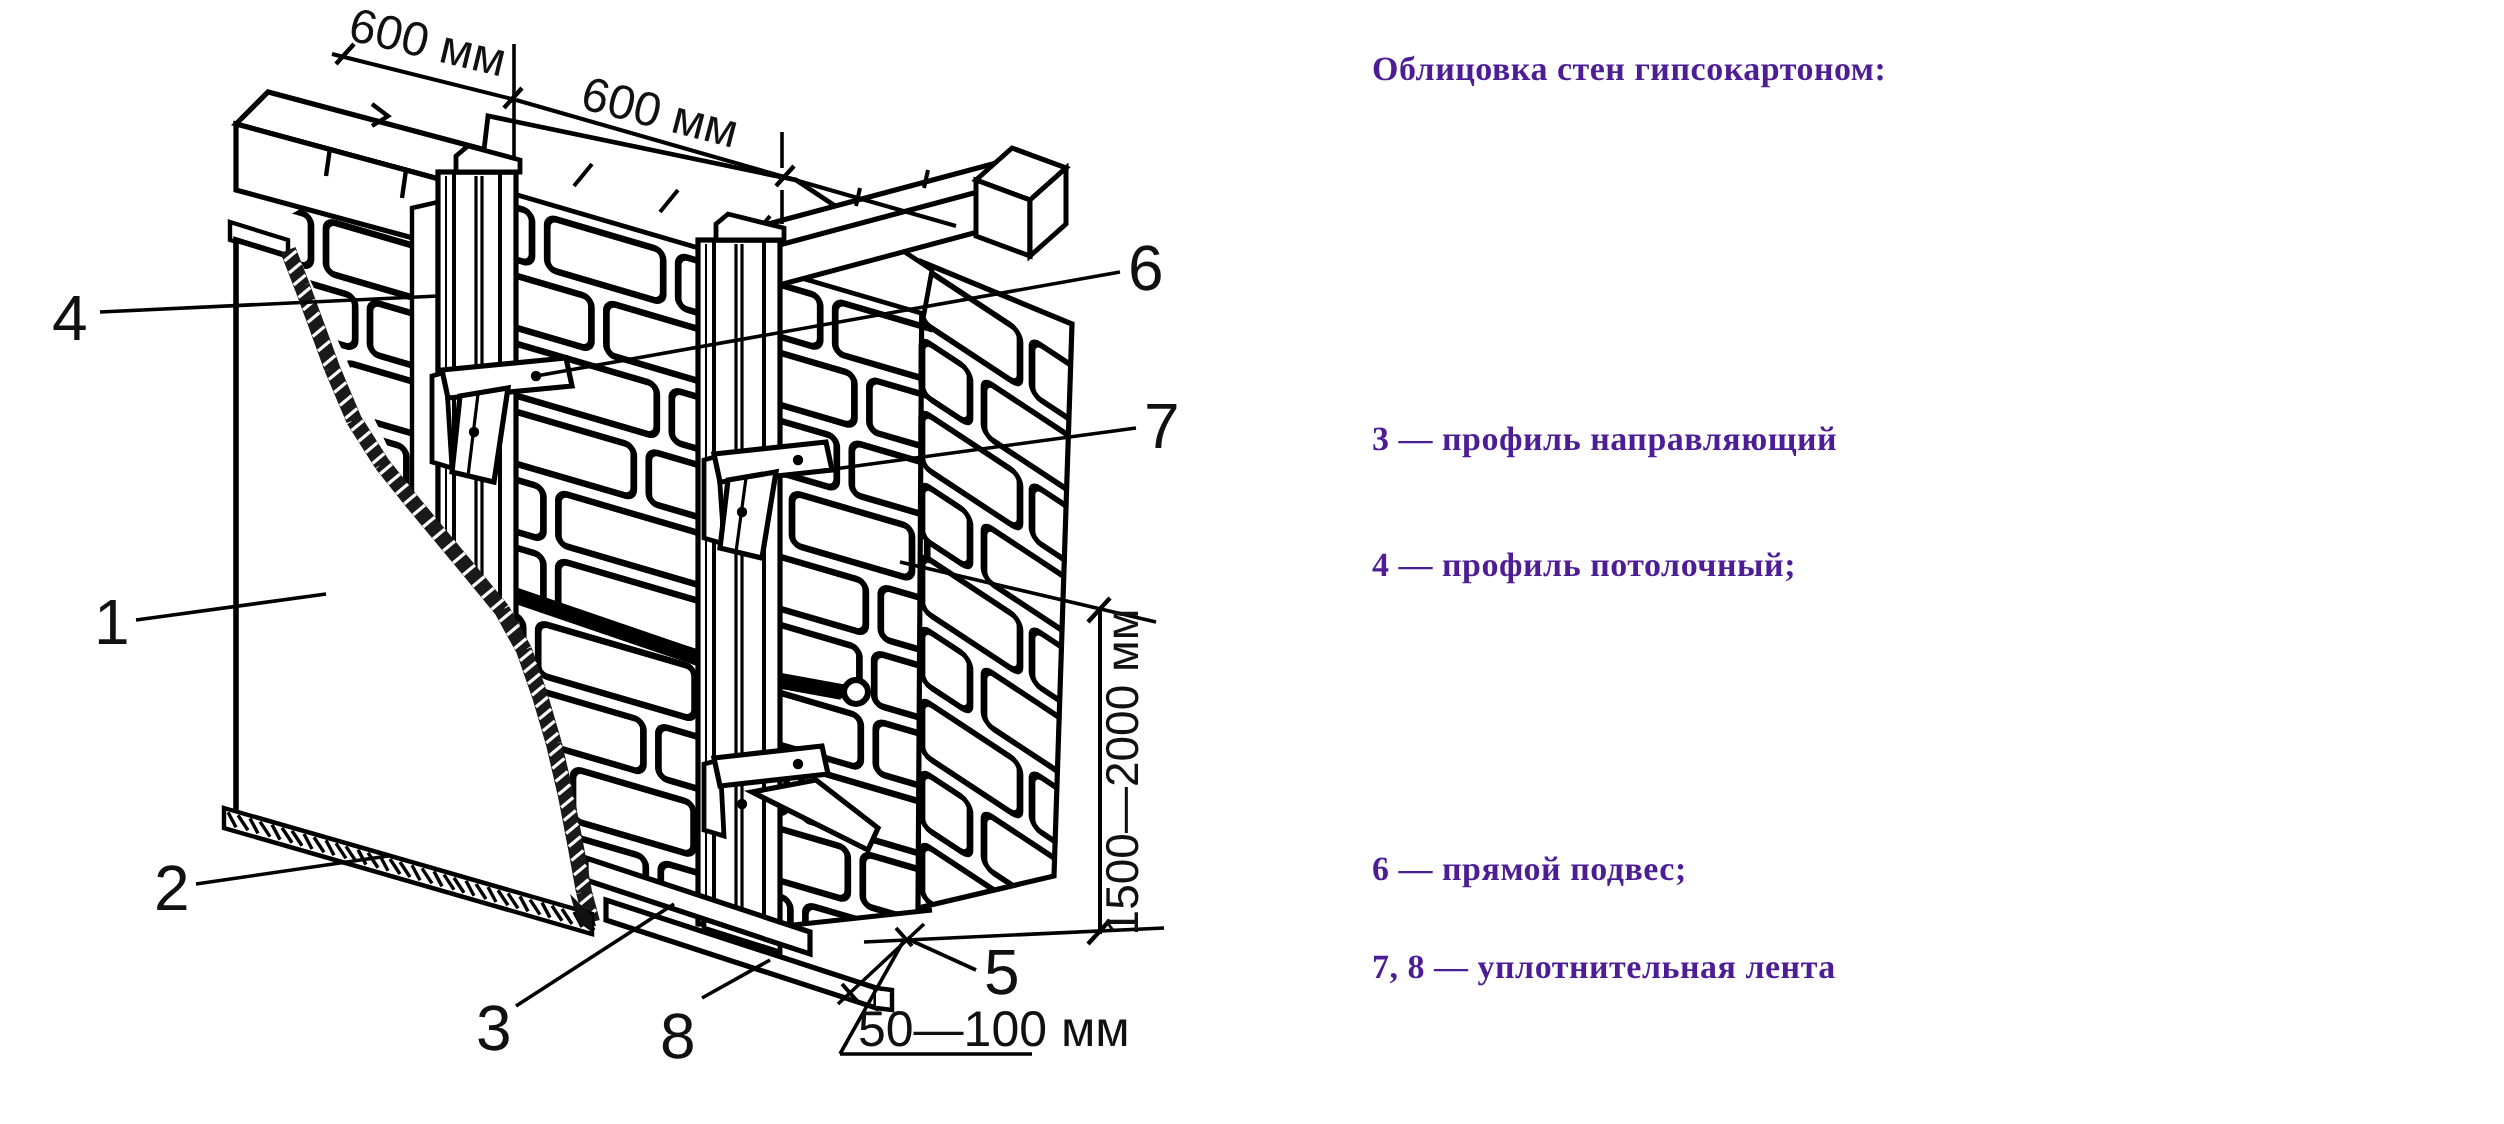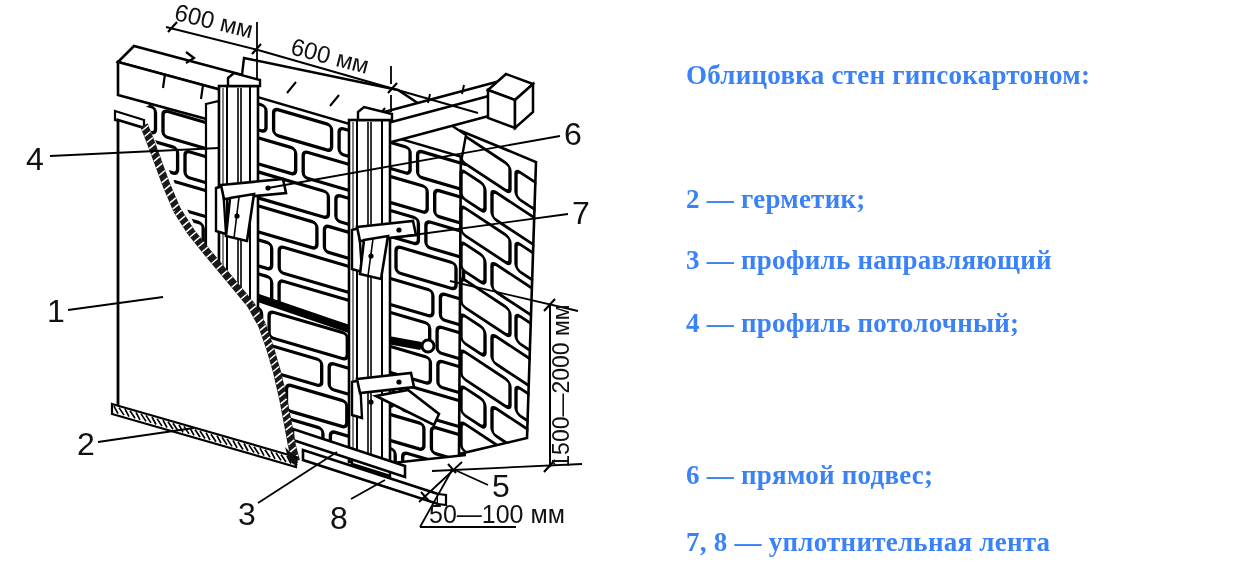--- a/index.html
+++ b/index.html
@@ -1,17 +1,17 @@
 <!DOCTYPE html>
 <html><head>
 <meta charset="utf-8">
 <style>
 html,body { margin:0; padding:0; background:#ffffff; }
 #page { position:relative; width:1252px; height:562px; background:#ffffff; overflow:hidden; }
-.tl { position:absolute; left:686px; font-family:"Liberation Serif", serif; font-weight:bold; font-size:27px; color:#3b82f6; line-height:1; letter-spacing:0.25px; white-space:nowrap;margin-top:36px; }
+.tl { position:absolute; left:686px; font-family:"Liberation Serif", serif; font-weight:bold; font-size:17px; color:#4c1d95; line-height:1; letter-spacing:0.25px; white-space:nowrap; }
 svg text { fill:#111; }
 </style>
 </head>
 <body>
 <div id="page">
 
 <svg width="1252" height="562" viewBox="0 0 1252 562" style="position:absolute;left:0;top:0">
 
 <defs>
         <clipPath id="clipFront">
@@ -236,24 +236,23 @@
 <path d="M560,136 L268,188" stroke="black" stroke-width="1.8"></path>
       <text x="564" y="145" font-size="32" font-family="Liberation Sans, sans-serif">6</text>
 
 <path d="M568,214 L406,236" stroke="black" stroke-width="1.8"></path>
       <text x="572" y="224" font-size="32" font-family="Liberation Sans, sans-serif">7</text>
 </svg>
 
 <div class="tl" style="top:26px">Облицовка стен гипсокартоном:</div>
 
 
-<div class="tl" style="top:150px">2 — герметик;</div>
 
 <div class="tl" style="top:211px">3 — профиль направляющий</div>
 
 <div class="tl" style="top:274px">4 — профиль потолочный;</div>
 
 
 
 <div class="tl" style="top:426px">6 — прямой подвес;</div>
 
-<div class="tl" style="top:493px">7, 8 — уплотнительная лента</div>
+<div class="tl" style="top:475px">7, 8 — уплотнительная лента</div>
 </div>
 
 </body></html>

